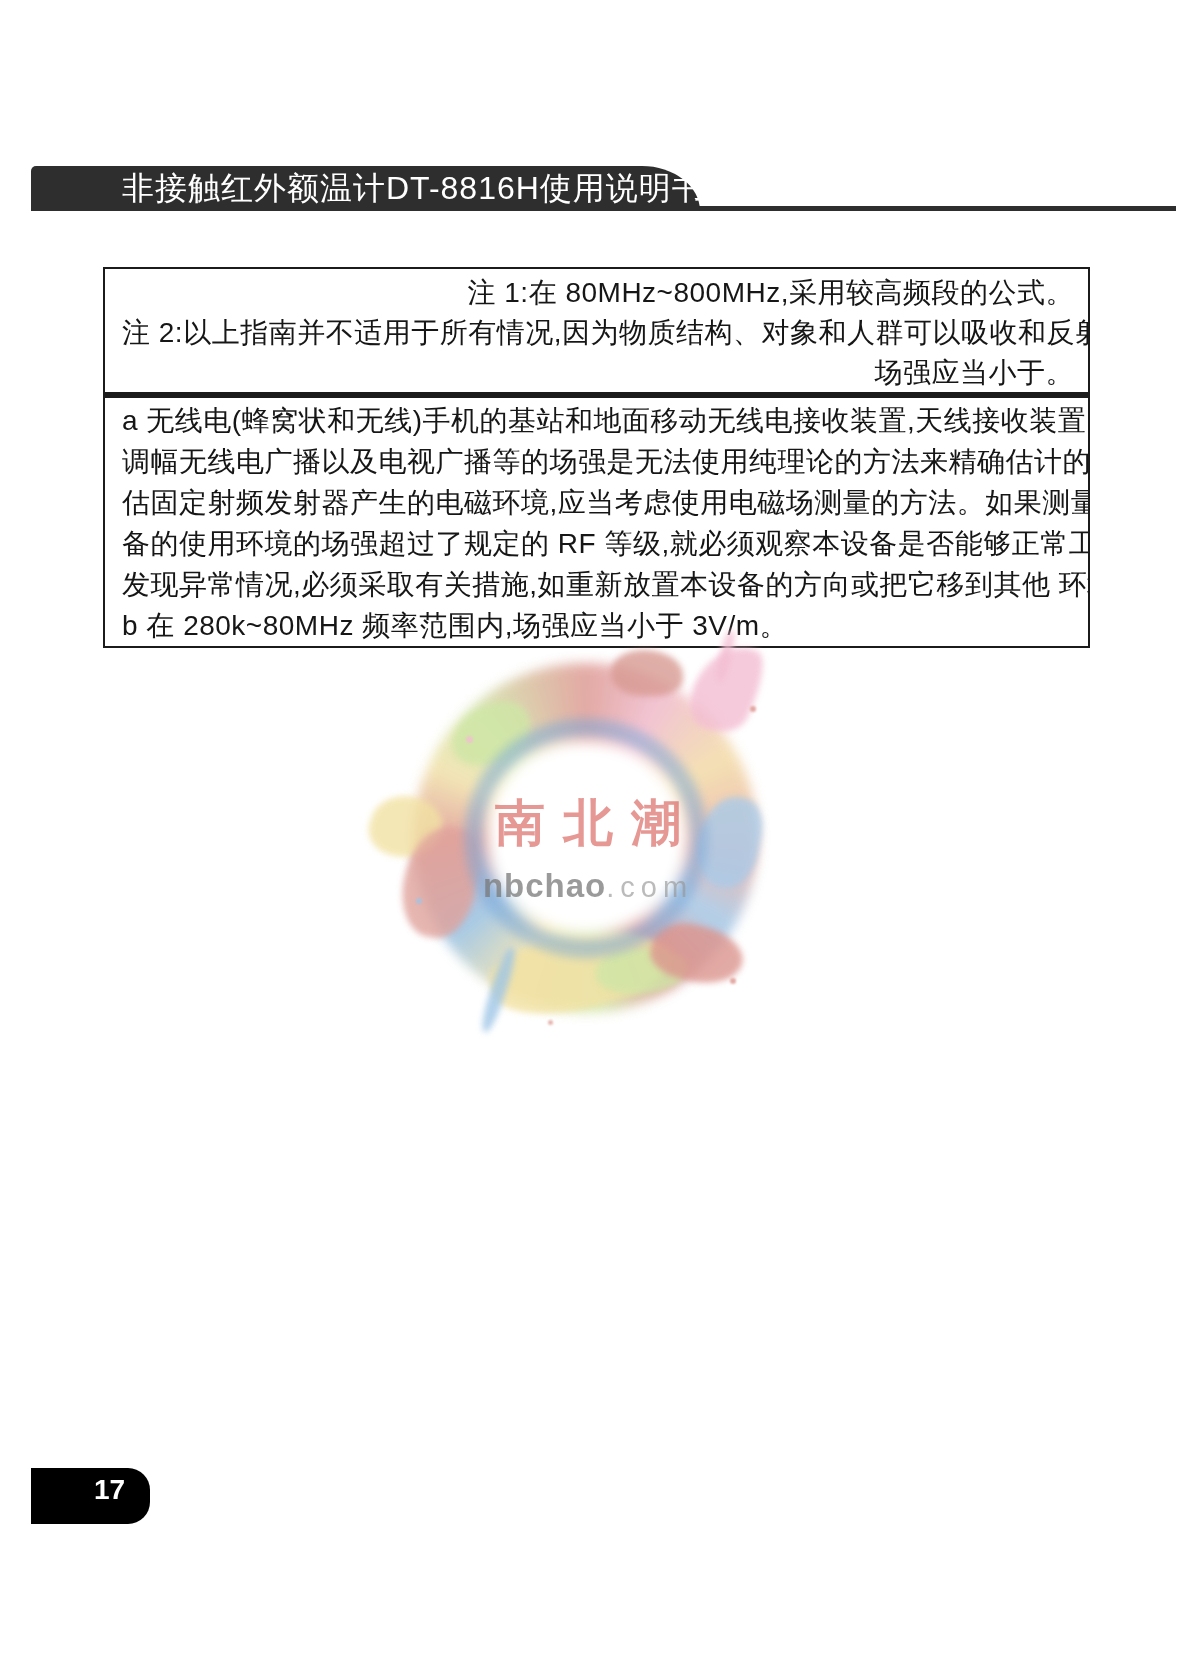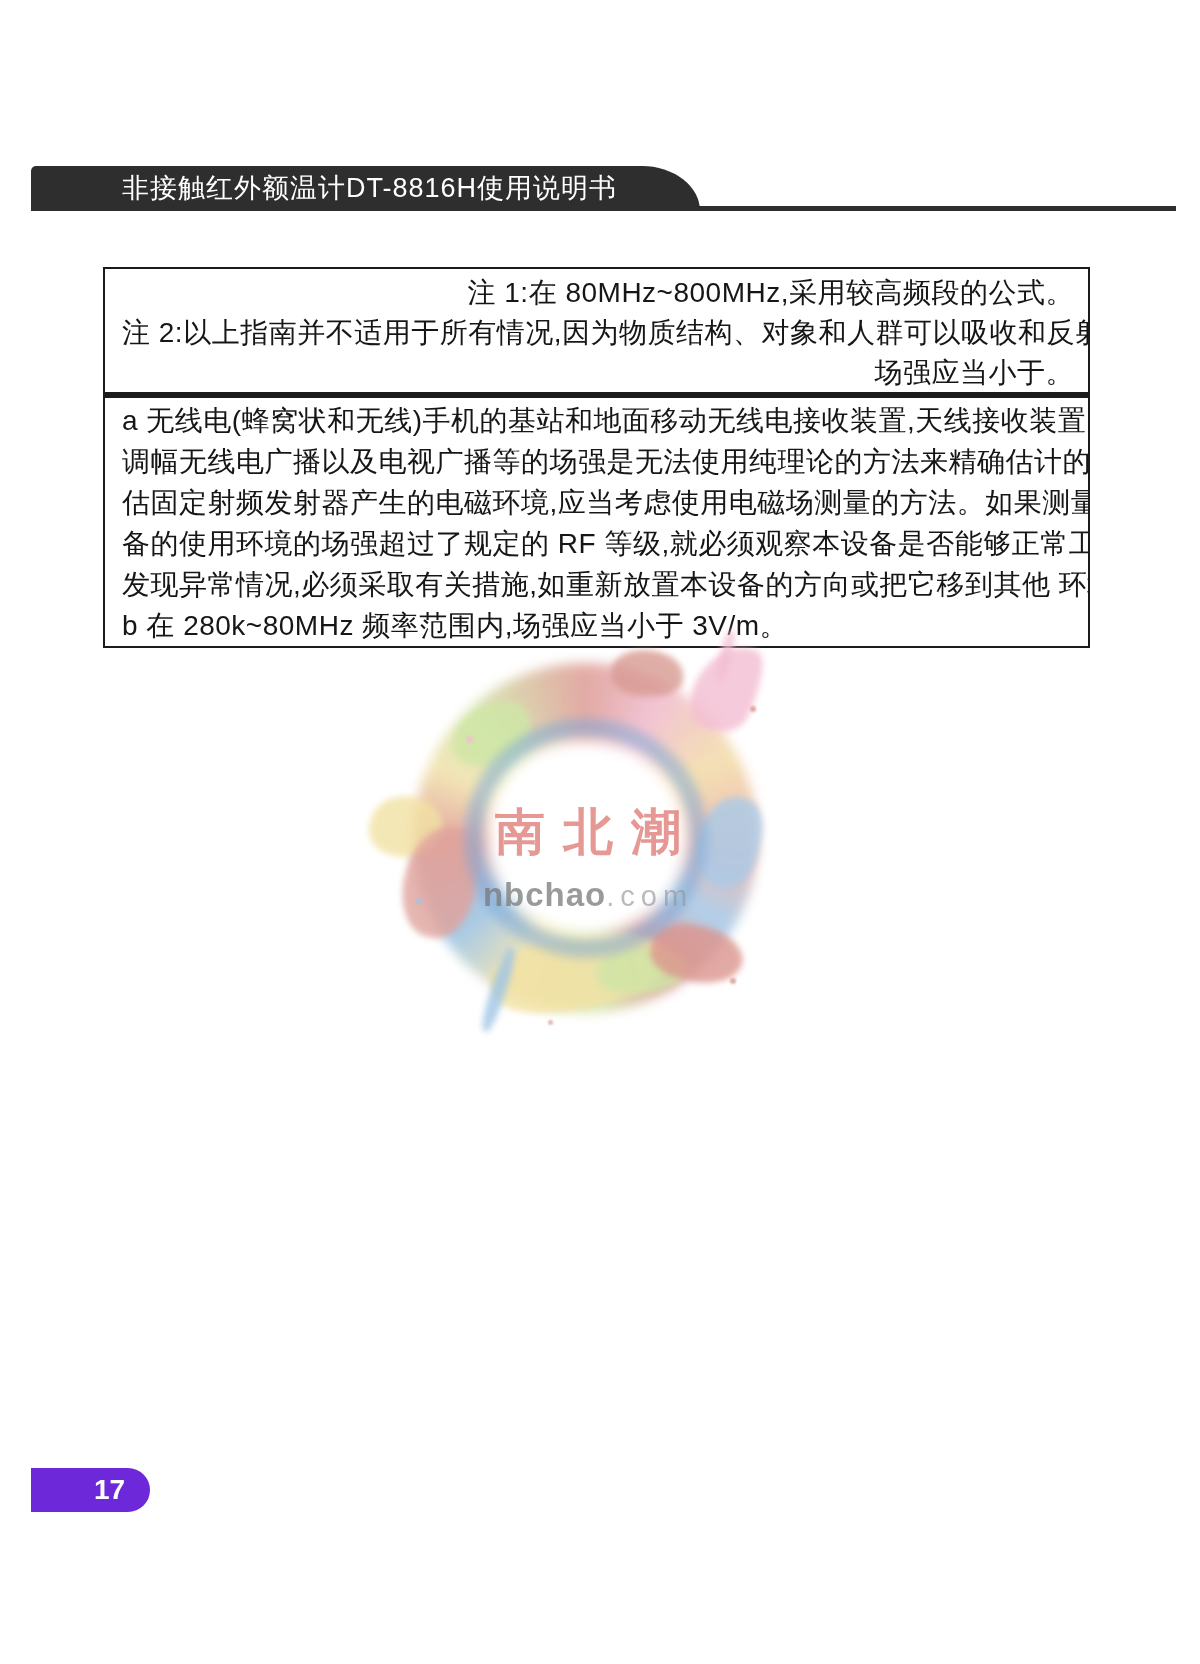--- a/index.html
+++ b/index.html
@@ -22,21 +22,21 @@
     position: absolute; left: 31px; top: 166px;
     width: 669px; height: 45px;
     background: #2e2e2e;
     border-top-left-radius: 5px;
     border-bottom-left-radius: 3px;
     border-top-right-radius: 58px 45px;
   }
   .header-title {
     position: absolute; left: 91px; top: 0;
     height: 45px; line-height: 45px;
-    color: #ffffff; font-size: 27px; font-weight: 500;
+    color: #ffffff; font-size: 32px; font-weight: 500;
     white-space: nowrap; letter-spacing: 1px;
   }
 
   
   .note-box {
     position: absolute; left: 103px; top: 267px;
     width: 987px; height: 128px;
     border: 2px solid #1b1b1b;
     border-bottom-width: 3px;
     padding: 4px 14px 0 17px;
@@ -107,37 +107,36 @@
 
   .wm-text {
     position: absolute; left: 0; top: 142px;
     width: 380px; text-align: center;
   }
   .wm-brand {
     font-size: 50px; font-weight: bold;
     color: rgba(211,84,77,.60);
     letter-spacing: 18px; text-indent: 18px;
     white-space: nowrap;
-    margin-top: 9px;
   }
   .wm-domain { margin-top: 10px; white-space: nowrap; }
   .wm-domain .bold-part { font-size: 33px; font-weight: bold; color: rgba(120,120,120,.75); letter-spacing: 1px; }
   .wm-domain .light-part { font-size: 29px; color: rgba(150,150,150,.65); letter-spacing: 6px; }
   .wm-phone {
     margin-top: 3px;
     font-family: "Liberation Serif", serif;
     font-size: 31px; color: rgba(140,140,140,.6);
     letter-spacing: 3px; white-space: nowrap;
   }
 
   
   .page-badge {
     position: absolute; left: 31px; top: 1468px;
-    width: 119px; height: 44px;
-    background: #6d28d9;
+    width: 119px; height: 56px;
+    background: #000000;
     border-radius: 0 22px 22px 0;
     color: #ffffff;
     font-size: 28px; font-weight: bold;
     line-height: 44px; text-align: center;
     padding-left: 38px;
   }
 </style>
 </head>
 <body>
 

